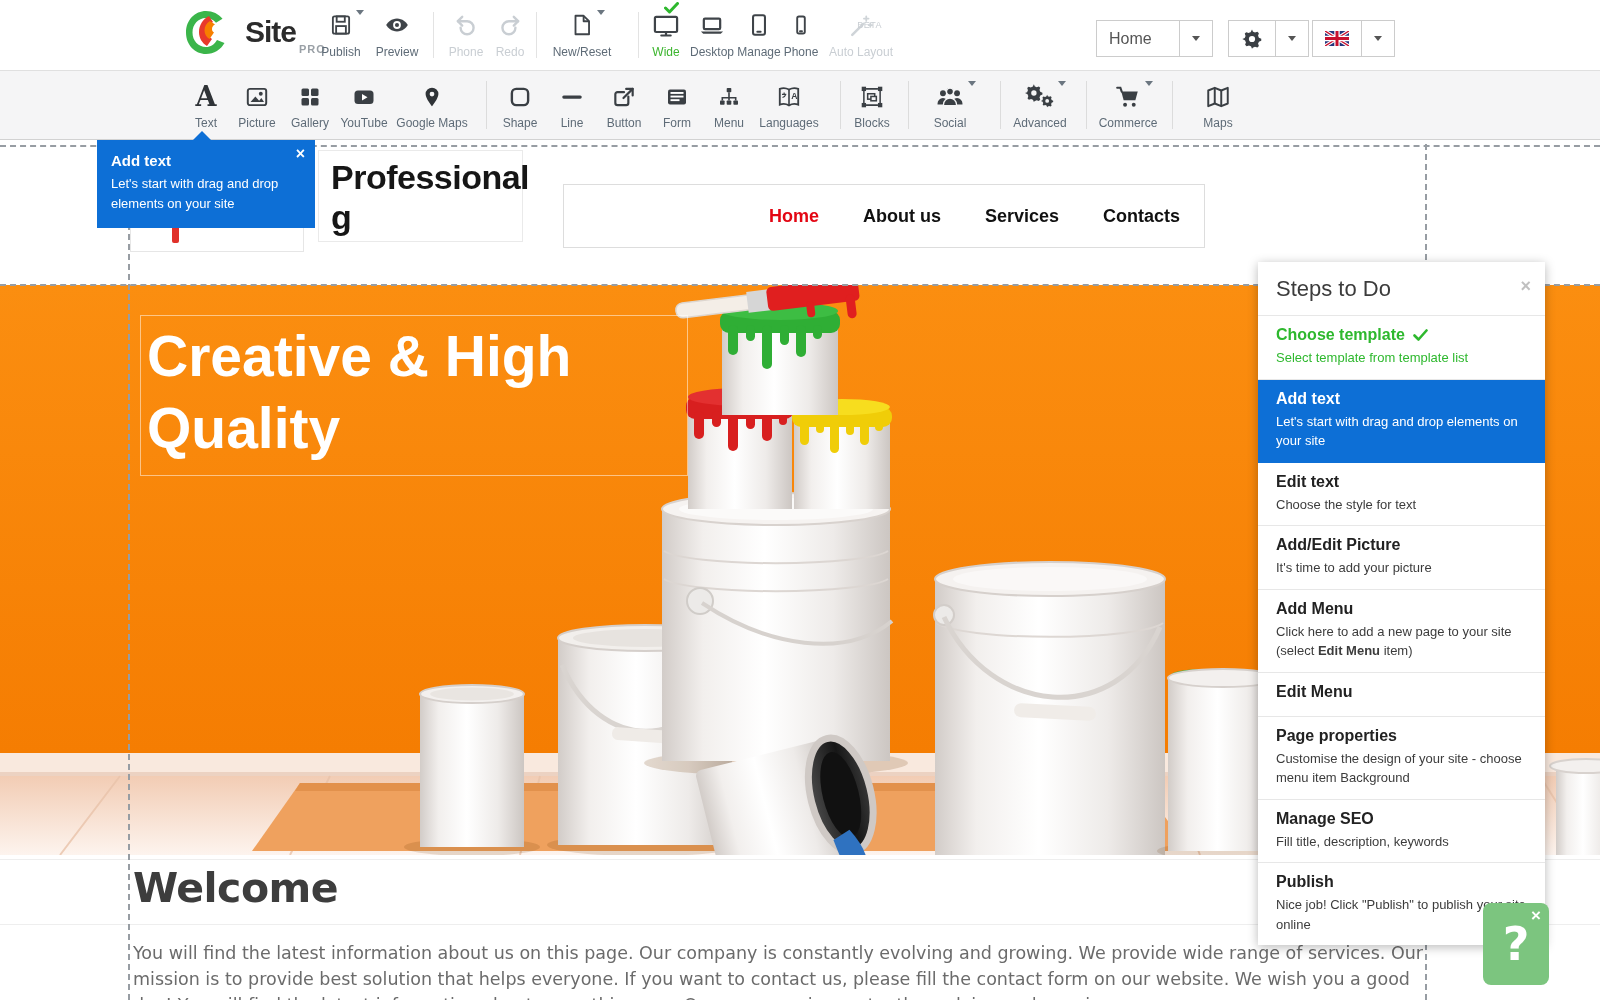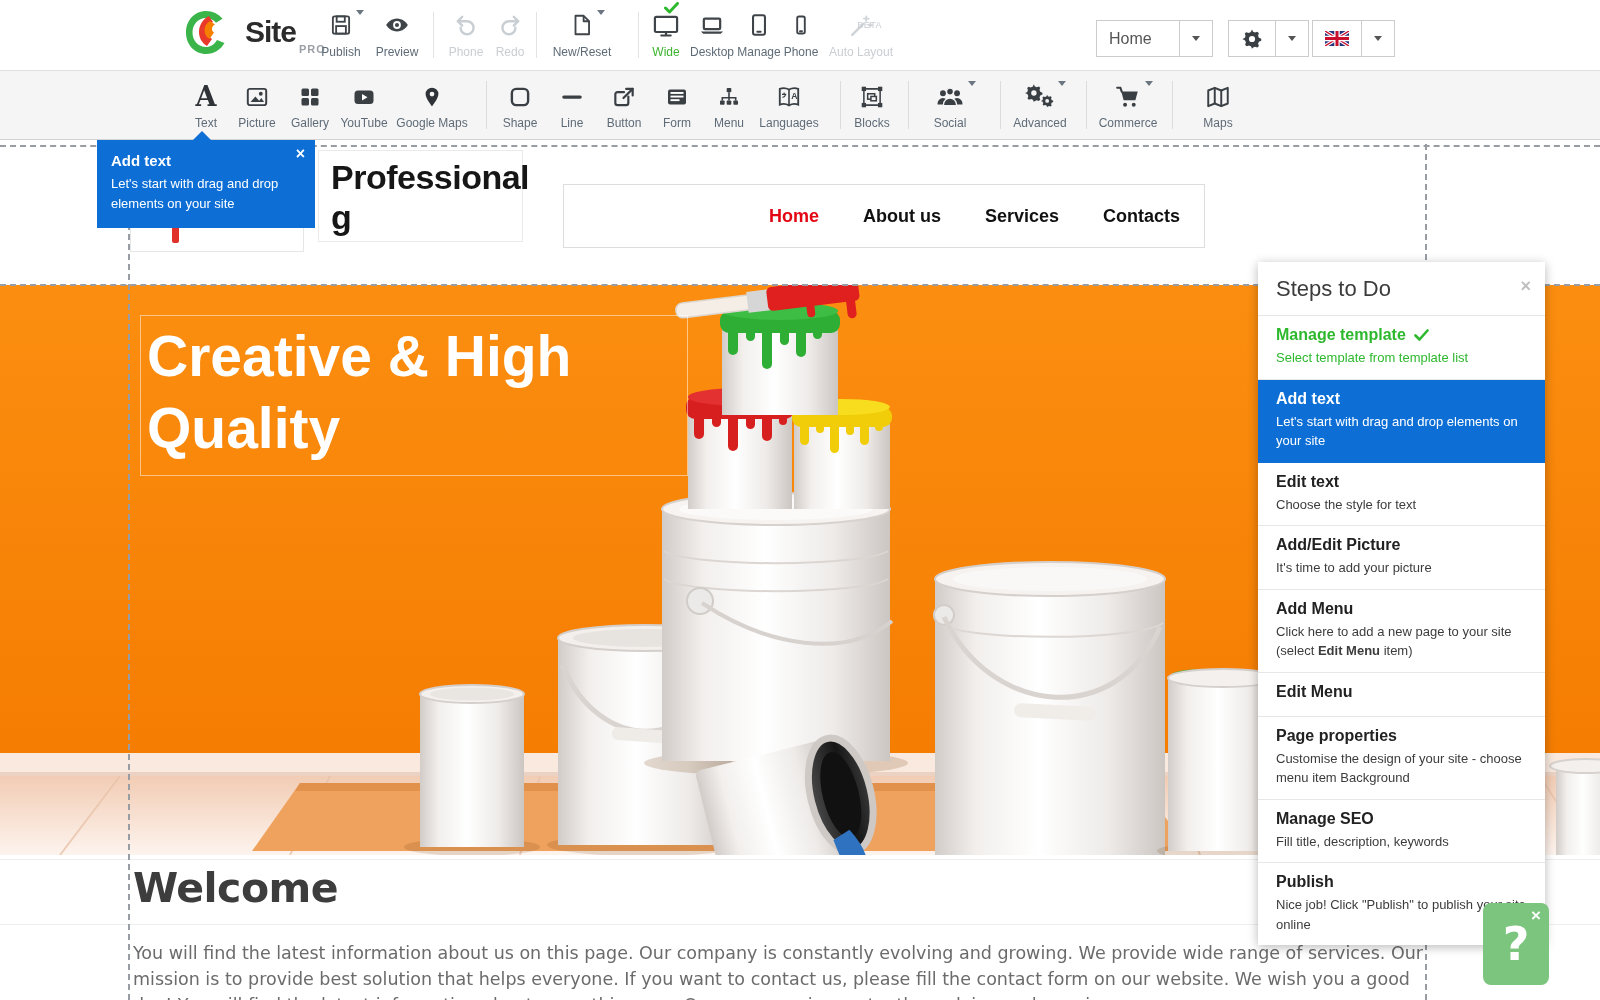--- a/index.html
+++ b/index.html
@@ -630,21 +630,21 @@
   <span class="tt-close">×</span>
 </div>
 
 <aside class="steps">
   <div class="sp-head">
     <span>Steps to Do</span>
     <span class="sp-close">×</span>
   </div>
 
   <div class="sp-item done">
-    <h4><span>Manage template</span><svg width="15" height="12" viewBox="0 0 15 12" fill="none" stroke="#2eb82e" stroke-width="2.6" stroke-linecap="round" stroke-linejoin="round" style="display:inline">
+    <h4><span>Choose template</span><svg width="15" height="12" viewBox="0 0 15 12" fill="none" stroke="#2eb82e" stroke-width="2.6" stroke-linecap="round" stroke-linejoin="round" style="display:inline">
           <path d="M1.5 6.5l4 4L13.5 1.5"></path>
         </svg></h4>
     <p>Select template from template list</p>
   </div>
 
   <div class="sp-item active">
     <h4>Add text</h4>
     <p>Let's start with drag and drop elements on your site</p>
   </div>
 

